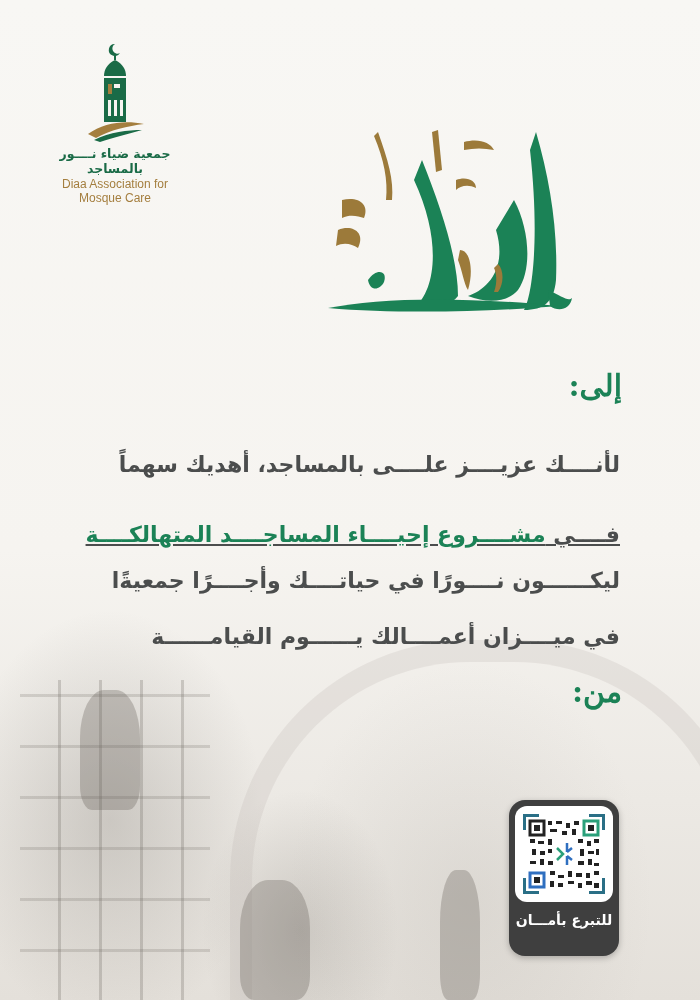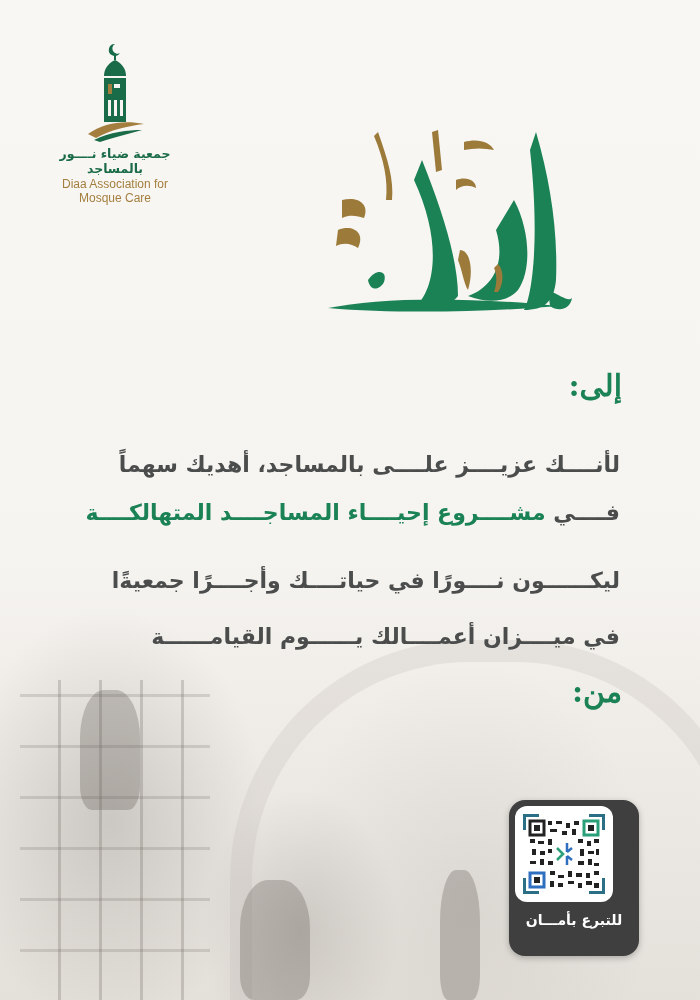--- a/index.html
+++ b/index.html
@@ -43,28 +43,27 @@
     text-align: center;
   }
   .to-label { top: 368px; }
   .from-label { top: 674px; }
 
   .msg {
     position: absolute; right: 80px; width: 540px; direction: rtl; text-align: right;
     font-family: "DejaVu Sans", sans-serif; font-weight: bold; font-size: 22px;
     color: #4b4d4d; letter-spacing: 0.5px; white-space: nowrap;
   }
-  .l1 { top: 452px; } .l2 { top: 500px; } .l3 { top: 568px; } .l4 { top: 624px; }
+  .l1 { top: 452px; } .l2 { top: 522px; text-decoration: underline; } .l3 { top: 568px; } .l4 { top: 624px; }
   .green { color: #1b8256; }
 
   .qr-card {
     position: absolute; left: 509px; top: 800px; width: 110px; height: 156px;
     background: #3f3f3f; border-radius: 16px;
     box-shadow: 0 2px 6px rgba(0,0,0,0.25);
-    padding-left: 20px;
   }
   .qr-inner {
     position: absolute; left: 6px; top: 6px; width: 98px; height: 96px;
     background: #ffffff; border-radius: 12px;
   }
   .qr-inner svg { position: absolute; left: 6px; top: 6px; }
   .qr-caption {
     position: absolute; left: 0; right: 0; top: 112px; text-align: center; direction: rtl;
     color: #ffffff; font-size: 14px; font-weight: bold;
   }

